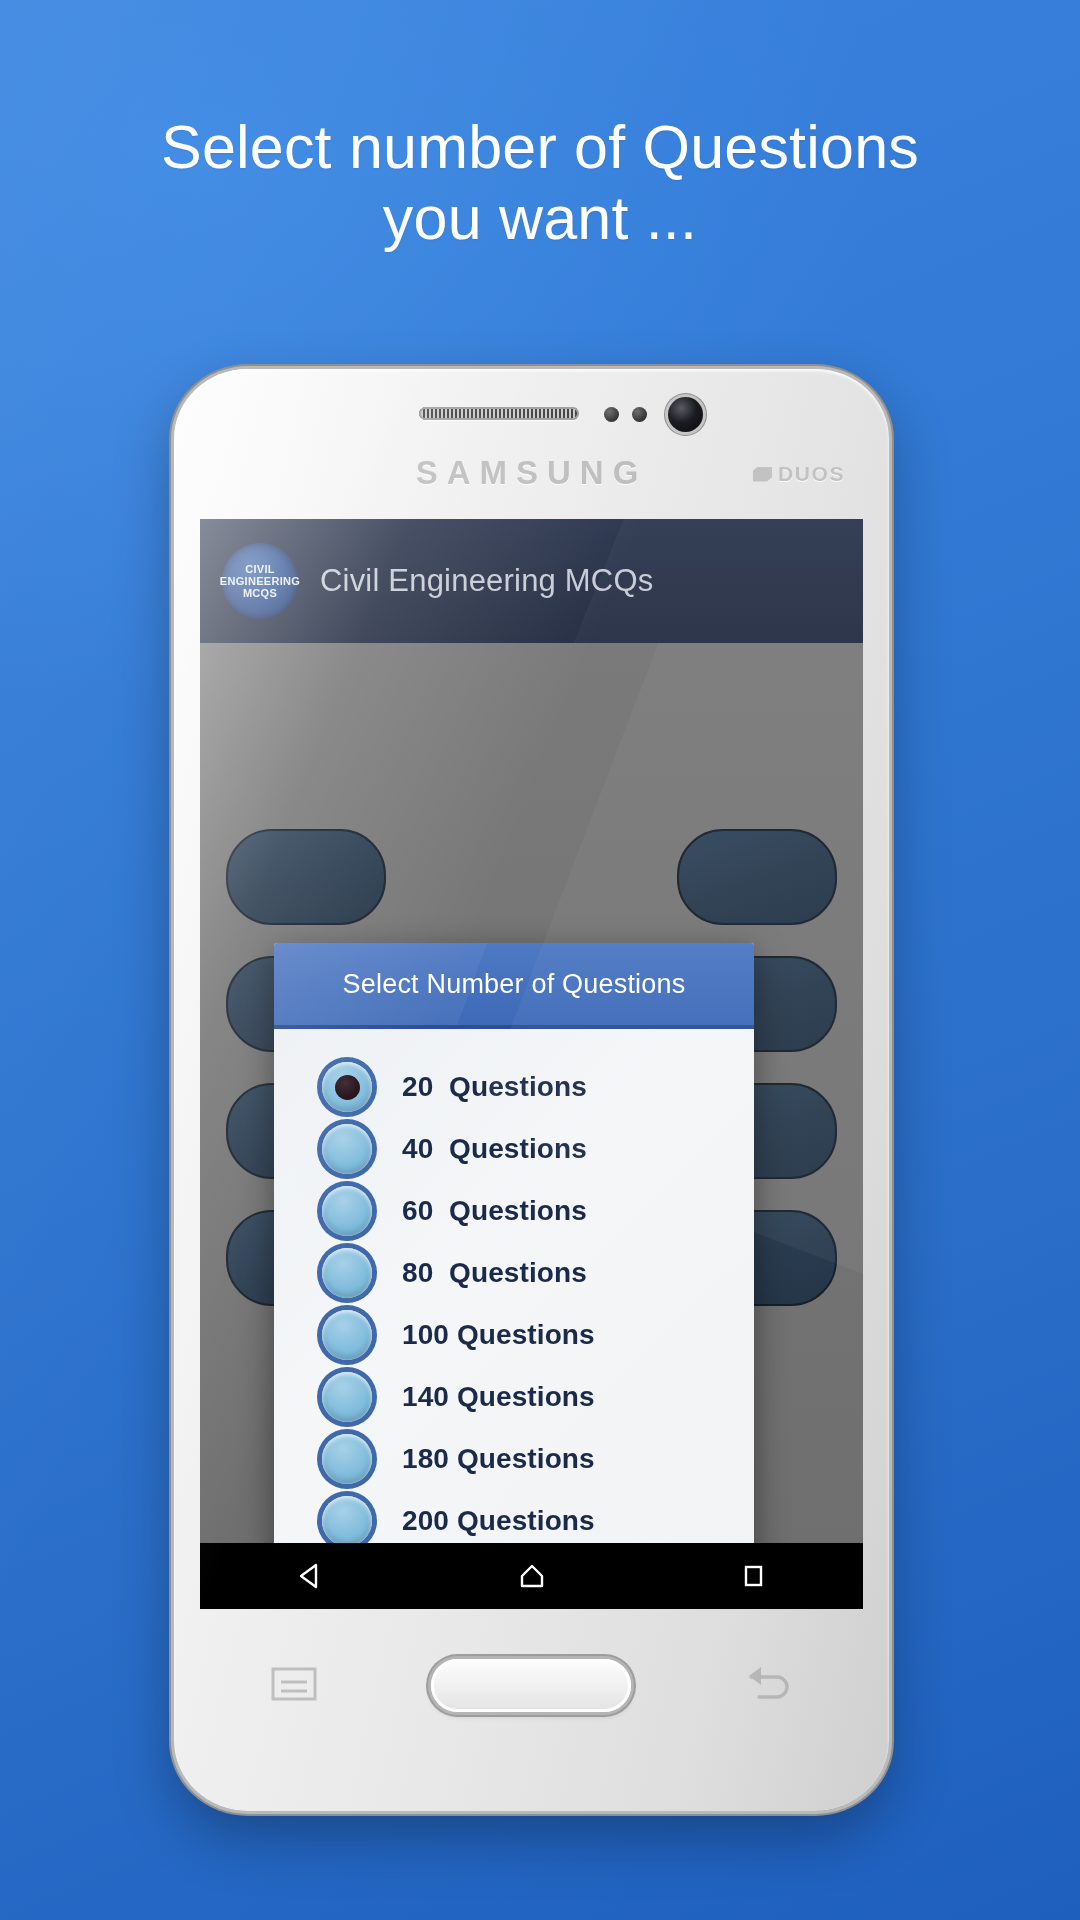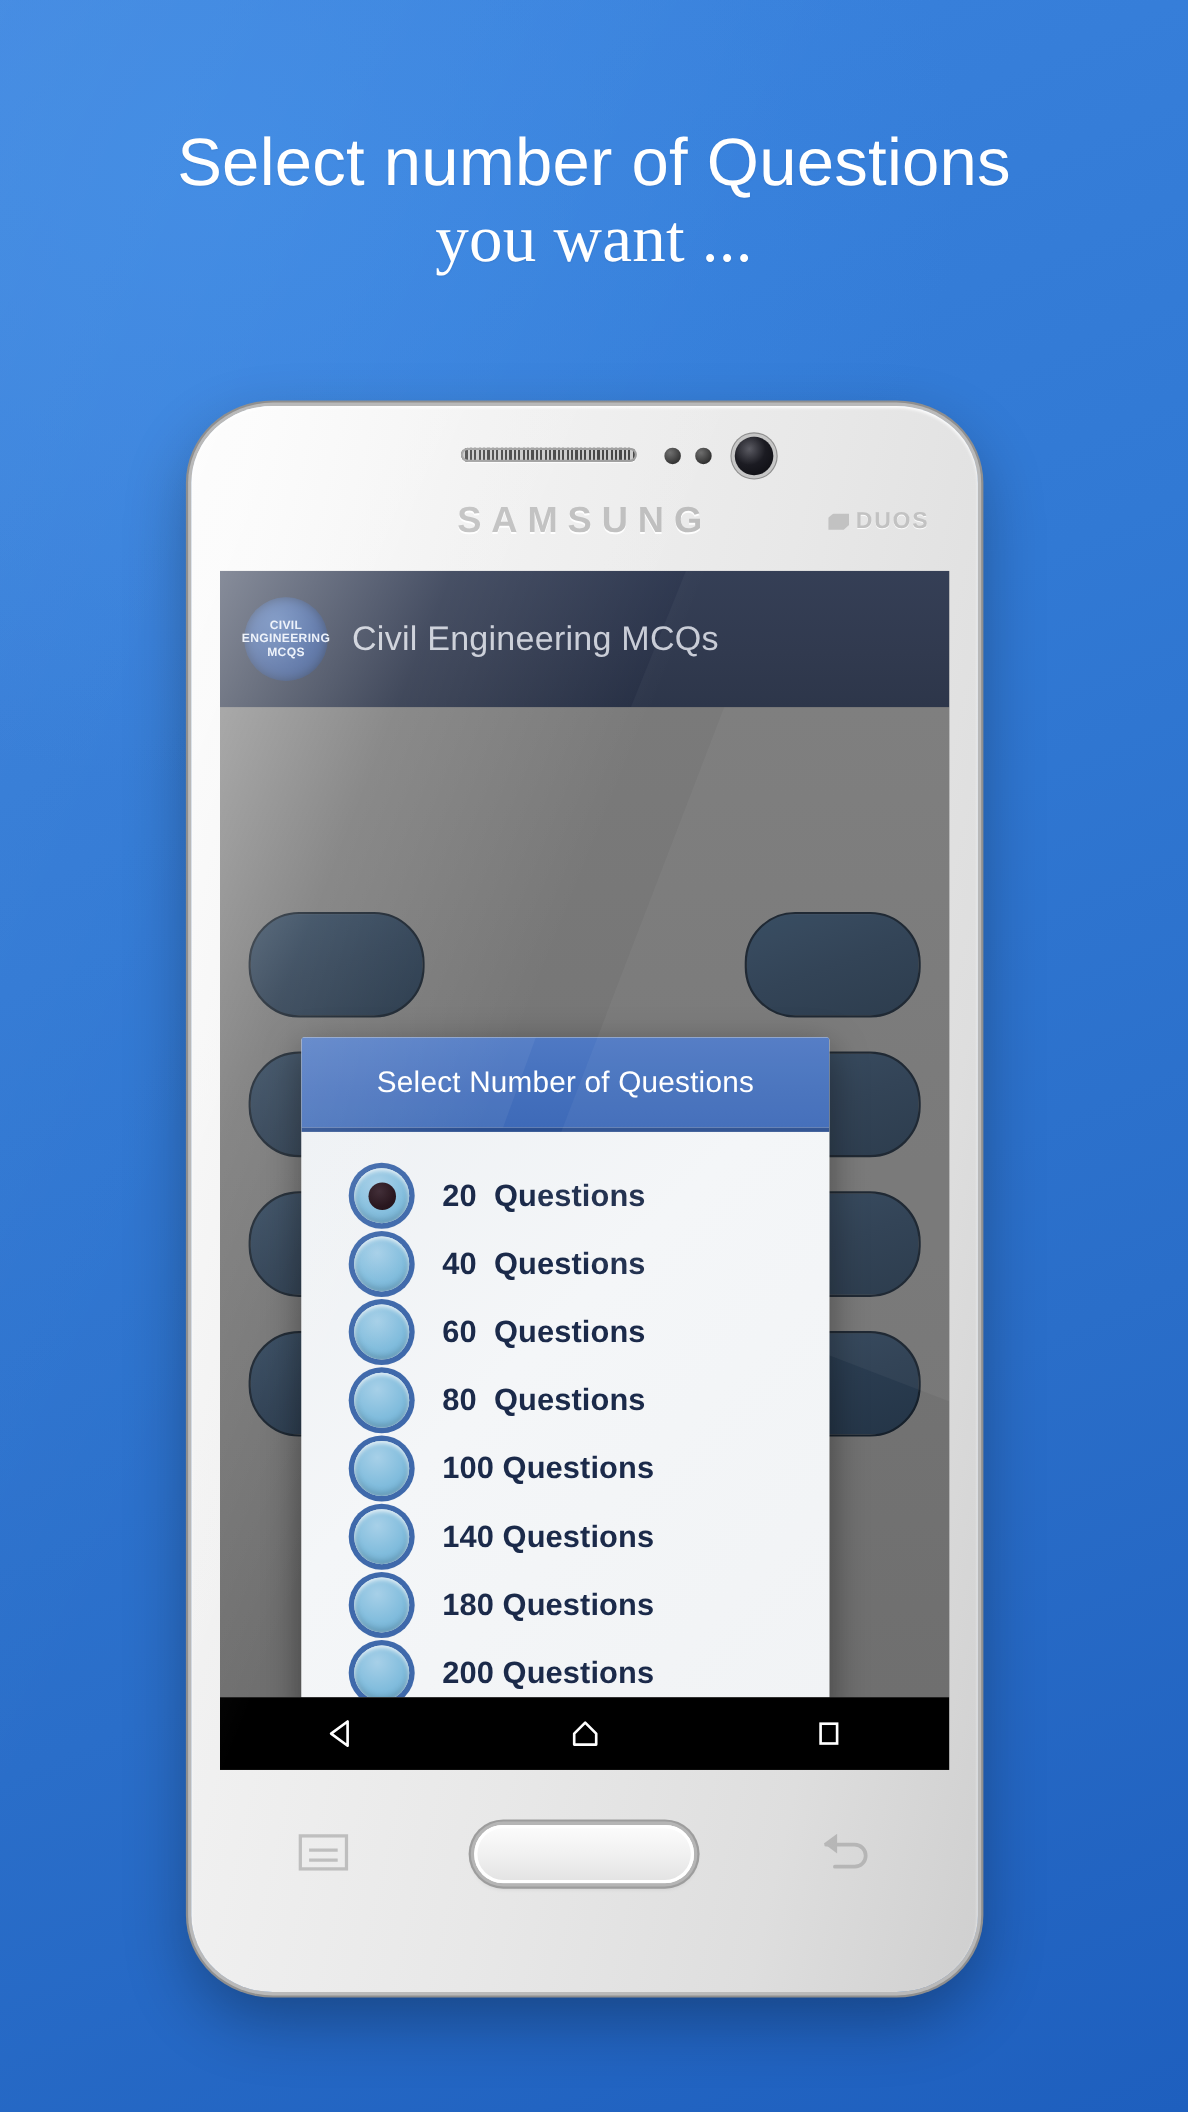--- a/index.html
+++ b/index.html
@@ -22,21 +22,21 @@
   }
 
   
   #headline{
     position:absolute;left:0;right:0;top:112px;
     text-align:center;color:#ffffff;
     font-size:61px;line-height:1.16;font-weight:400;
     letter-spacing:.2px;
     text-shadow:0 1px 2px rgba(0,0,0,.07);
   }
-  #headline .l2{display:block;font-family:Liberation Serif, serif;}
+  #headline .l2{display:block;}
 
   
   #phone{
     position:absolute;left:174px;top:369px;
     width:715px;height:1442px;
     border-radius:74px/70px;
     background:
       linear-gradient(103deg,#fbfbfb 0%,#f1f1f1 26%,#e8e8e8 55%,#dedede 80%,#cfcfcf 100%);
     box-shadow:
       0 0 0 3px #b9b9b9,

